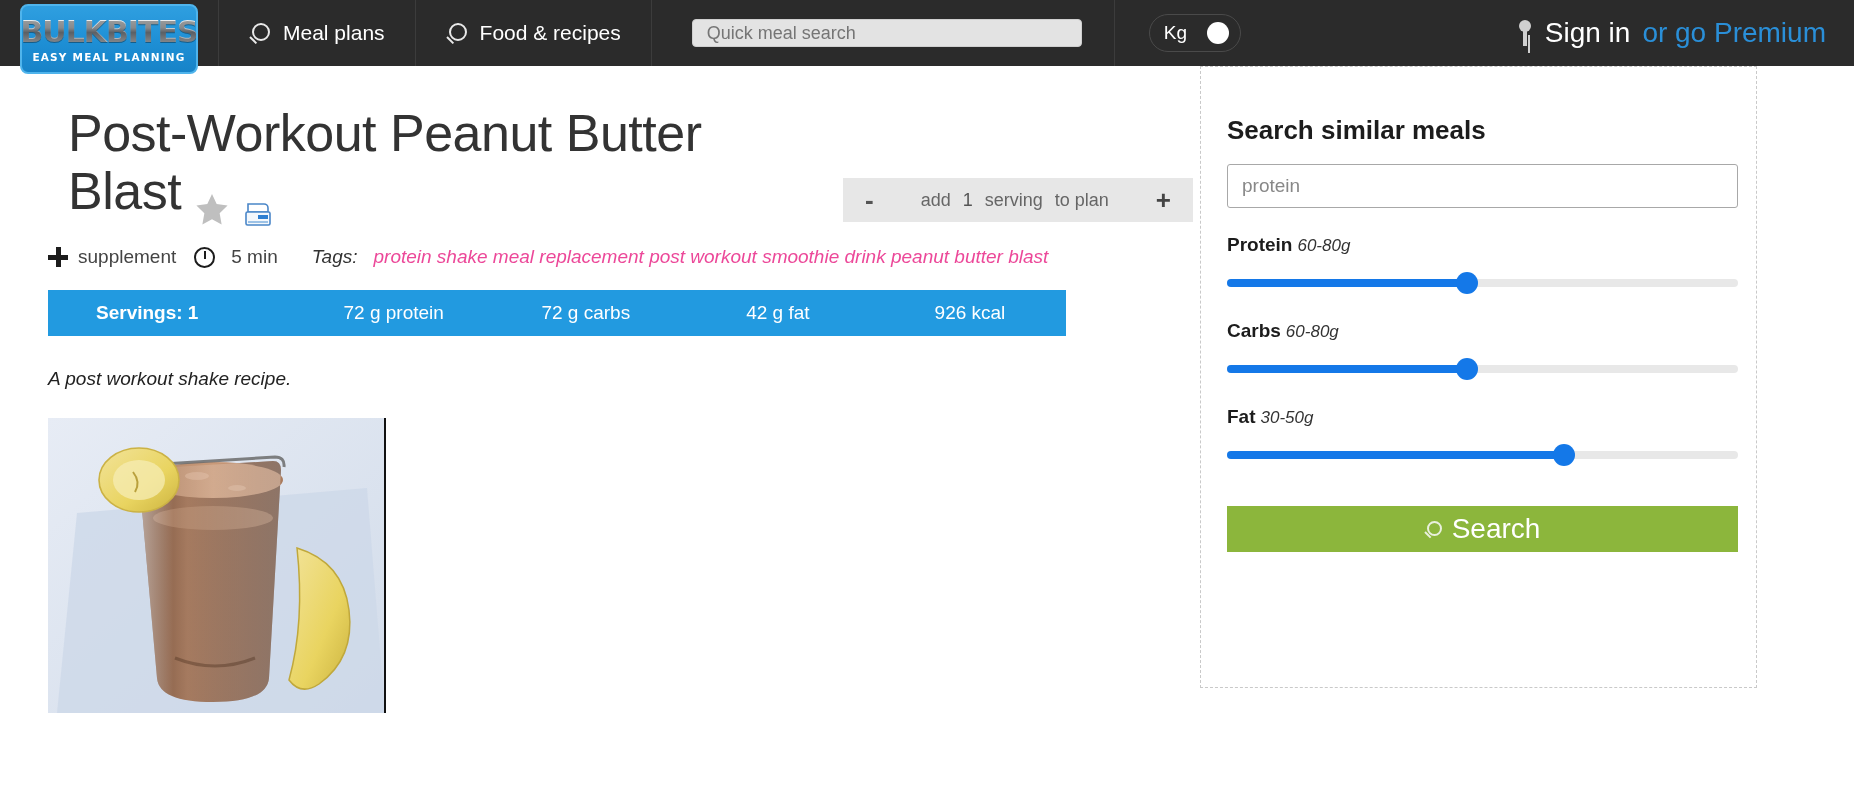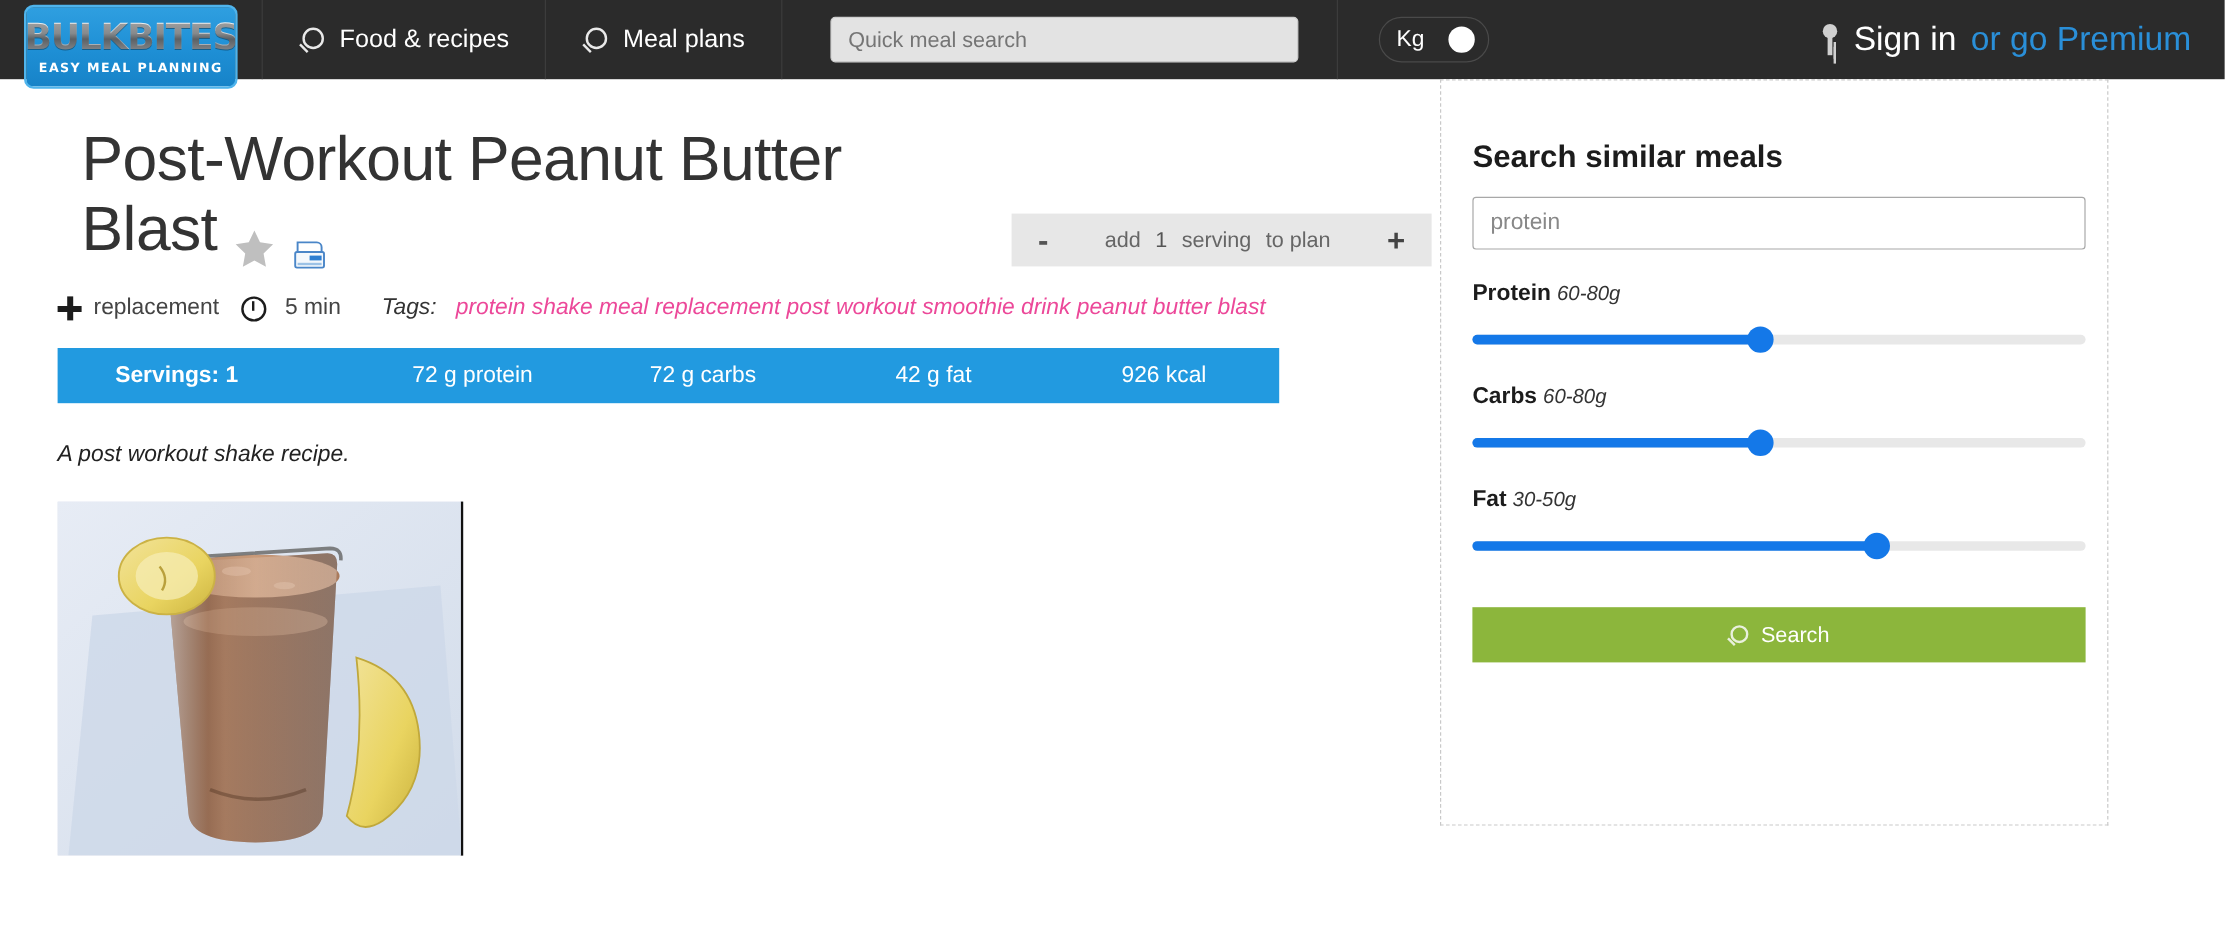--- a/index.html
+++ b/index.html
@@ -104,21 +104,21 @@
   }
 
   .search-cell {
     display: flex;
     align-items: center;
     padding: 0 32px 0 40px;
     border-right: 1px solid #3c3c3c;
   }
   .quick-search {
     width: 390px;
-    height: 38px;
+    height: 28px;
     border-radius: 4px;
     border: 1px solid #cfcfcf;
     background: #e3e3e3;
     font-size: 18px;
     color: #777;
     padding: 0 14px;
     font-family: "Liberation Sans", sans-serif;
     outline: none;
   }
 
@@ -348,21 +348,21 @@
     background: #1478e8;
     transform: translateX(-11px);
   }
   .sb-search-btn {
     margin-top: 40px;
     width: 511px;
     height: 46px;
     background: #8cb63c;
     border: none;
     color: #ffffff;
-    font-size: 18px;
+    font-size: 28px;
     display: flex;
     align-items: center;
     justify-content: center;
     gap: 10px;
     cursor: pointer;
     font-family: "Liberation Sans", sans-serif;
   }
   .mag-sm {
     display: inline-block;
     position: relative;
@@ -386,26 +386,26 @@
 
   <div class="logo-cell">
     <div class="logo">
       <div class="logo-main">BULKBITES</div>
       <div class="logo-sub">EASY MEAL PLANNING</div>
     </div>
   </div>
 
   <div class="nav-item">
     <span class="mag"></span>
-    <span>Food &amp; recipes</span>
+    <span>Meal plans</span>
   </div>
 
   <div class="nav-item">
     <span class="mag"></span>
-    <span>Meal plans</span>
+    <span>Food &amp; recipes</span>
   </div>
 
   <div class="search-cell">
     <input class="quick-search" type="text" placeholder="Quick meal search" style="">
   </div>
 
   <div class="unit-cell">
     <div class="unit-toggle">
       <span class="unit-label">Kg</span>
       <span class="unit-knob"></span>
@@ -441,21 +441,21 @@
         <span>add</span>
         <span class="serv-qty">1</span>
         <span>serving</span>
         <span>to plan</span>
       </span>
       <span class="serv-plus">+</span>
     </div>
 
     <div class="meta-row">
       <span class="plus-icon"></span>
-      <span>replacement</span>
+      <span>supplement</span>
       <span class="clock-icon"></span>
       <span class="meta-sep">5 min</span>
       <span class="tags-label">Tags:</span>
       <span class="tags-list">protein shake meal replacement post workout smoothie drink peanut butter blast</span>
     </div>
 
     <div class="nutri-bar">
       <span class="cell">Servings: 1</span>
       <span class="cell">72 g protein</span>
       <span class="cell">72 g carbs</span>

